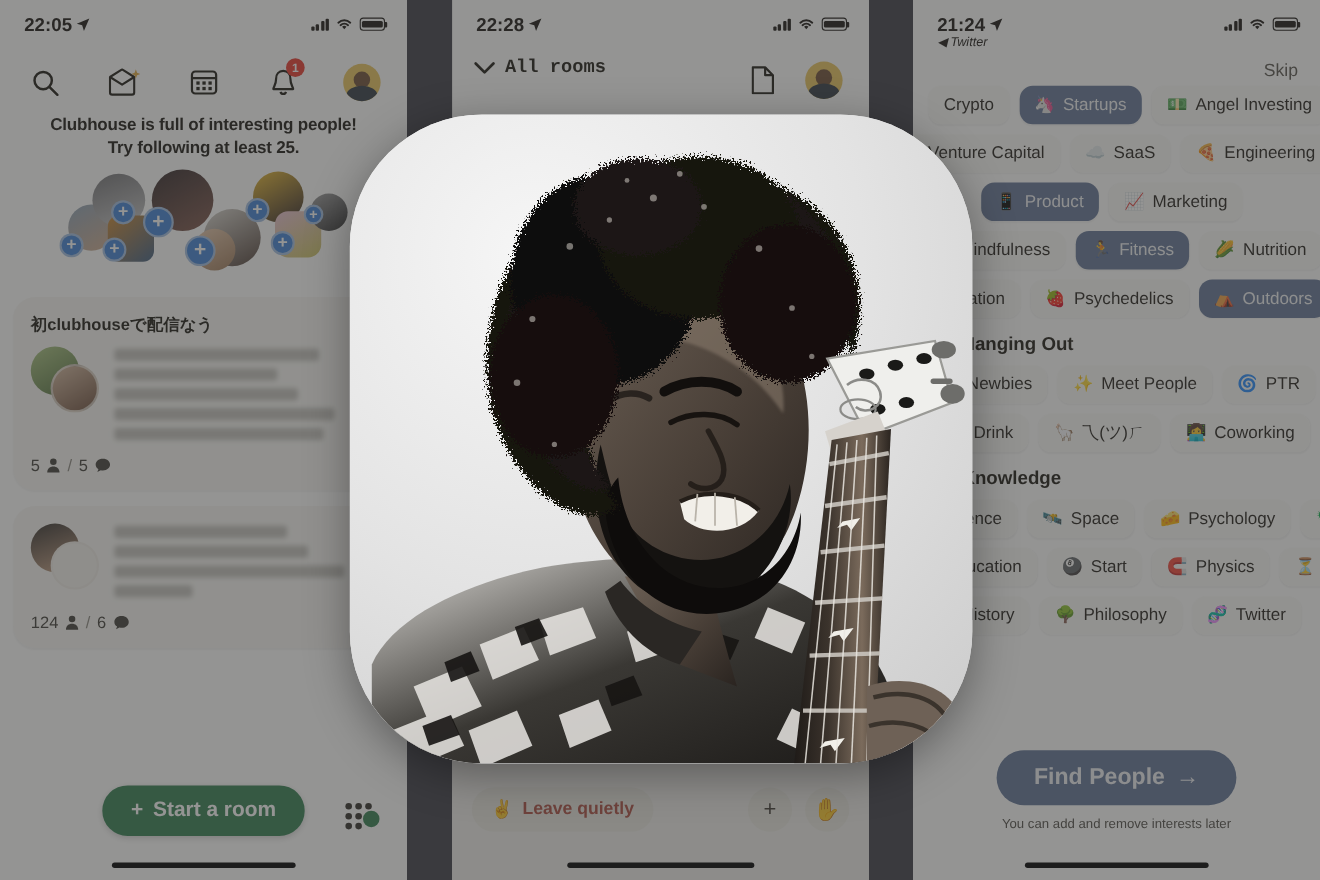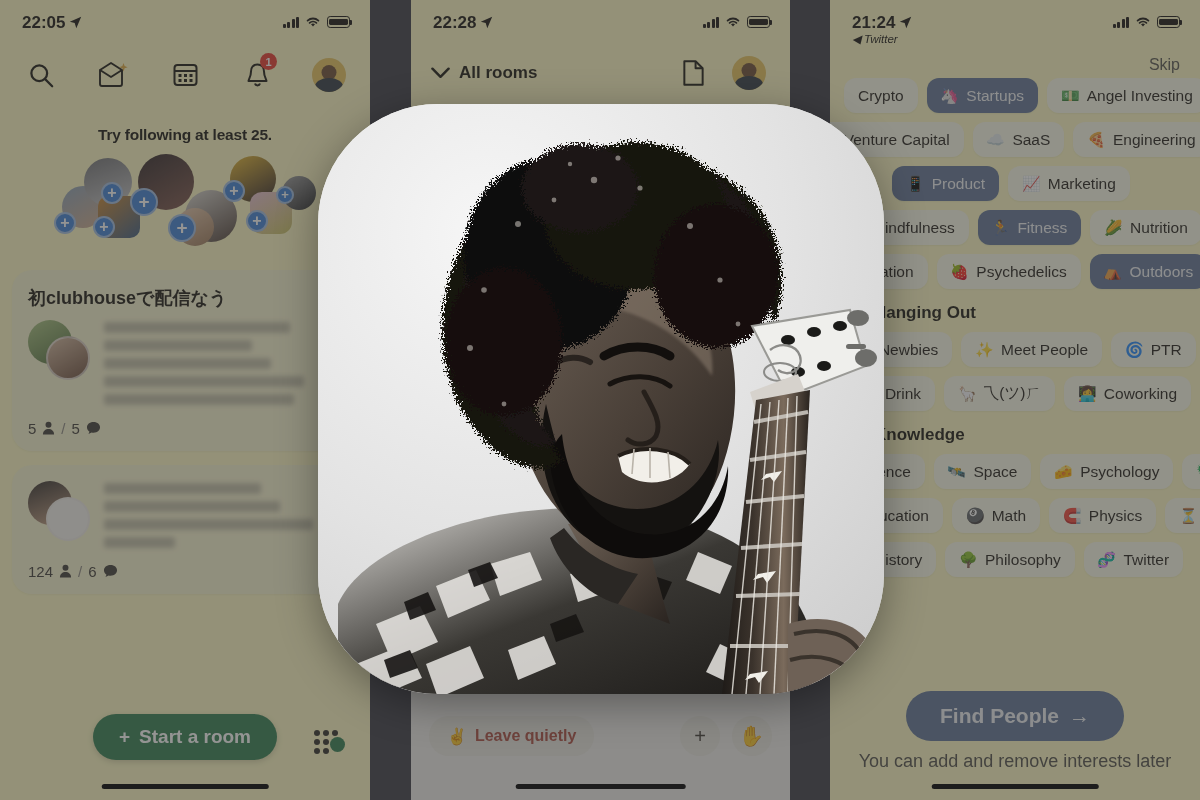--- a/index.html
+++ b/index.html
@@ -9,21 +9,21 @@
     background: #34343a;
     font-family: "Liberation Sans", sans-serif;
     overflow: hidden;
   }
   #stage { position: relative; width: 1200px; height: 800px; background: #3a3a3e; }
 
   
   .phone {
     position: absolute;
     top: 0; height: 800px;
-    background: #fef9c3;
+    background: #ffffff;
     overflow: hidden;
   }
   .dim {
     position: absolute; inset: 0;
     background: rgba(60,60,58,0.55);
     pointer-events: none;
     z-index: 60;
   }
   .statusbar {
     position: relative;
@@ -77,21 +77,21 @@
     display:flex;align-items:center;justify-content:center;gap:7px;
     margin: 6px 22px 0; height: 34px; border-radius:17px;
     background: rgba(226,223,216,0.55); color:#4e4a44; font-size:14.5px; font-weight:500;
   }
   .cards { padding: 14px 12px 0; }
   .room-card {
     background: rgba(236,233,227,0.38);
     border-radius: 20px; padding: 16px 16px 14px; margin-bottom: 14px;
     box-shadow: 0 1px 2px rgba(0,0,0,0.05);
   }
-  .room-title { font-size:18px; font-weight:bold; color:#17140f; margin-bottom:10px;}
+  .room-title { font-size:15px; font-weight:bold; color:#17140f; margin-bottom:10px;}
   .room-body { display:flex; gap:12px; }
   .room-avs { position:relative; width:64px; height:58px; flex:none;}
   .room-avs .ra { position:absolute; width:44px;height:44px;border-radius:50%; overflow:hidden;}
   .blurlines { flex:1; padding-top:2px;}
   .bl { height:11px; border-radius:3px; background:rgba(120,116,110,0.42); margin-bottom:7px; filter: blur(2.6px); }
   .room-meta { margin-top:8px; font-size:15px; color:#3d3a35; display:flex; align-items:center; gap:6px;}
   .room-meta .sep { color:#8b8780; }
 
   .startbar {
     position:absolute; left:0; right:0; bottom:40px;
@@ -103,21 +103,21 @@
     background:#2f7d4f; color:#fff; font-size:19px; font-weight:bold;
     height:46px; padding:0 26px; border-radius:23px;
     box-shadow:0 2px 6px rgba(0,0,0,0.18);
   }
   .grid-dots { position:absolute; right:26px; bottom:46px; width:30px;height:24px; z-index:51;}
   .grid-dots span{position:absolute;width:6px;height:6px;border-radius:50%;background:#2e2b27;}
   .grid-dots .big{width:15px;height:15px;background:#2f7d4f;}
 
   
   #phone-mid { left: 411px; width: 379px; }
-  .mid-nav { display:flex;align-items:center;padding:6px 20px 0 20px; }
+  .mid-nav { display:flex;align-items:flex-start;padding:6px 20px 0 20px;font-family:Liberation Mono, monospace; }
   .mid-allrooms{display:flex;align-items:center;gap:9px;font-size:17px;font-weight:bold;color:#17140f;}
   .mid-sheet {
     position:absolute; left:0; right:0; top:110px; bottom:0;
     background: #efeeea; border-radius: 26px 26px 0 0;
   }
   .leave-bar {
     position:absolute; left:0; right:0; bottom:44px;
     display:flex;align-items:center;padding:0 18px; gap:12px; z-index:55;
   }
   .leave-btn{
@@ -133,27 +133,27 @@
   .cat-title{ font-size:17px;font-weight:bold;color:#17140f; margin: 14px 0 9px 16px; }
   .tagrow{ display:flex; gap:9px; margin-bottom:9px; white-space:nowrap; }
   .tag{
     display:inline-flex;align-items:center;gap:7px;flex:none;
     height:35px;padding:0 14px;border-radius:12px;
     background:rgba(250,249,247,0.72); color:#1d1a16; font-size:15.5px; font-weight:500;
     box-shadow:0 1px 1.5px rgba(0,0,0,0.05);
   }
   .tag.sel{ background:#5f7295; color:#f0f1f4; }
   .tag .em{font-size:15px;line-height:1;}
-  .findbar{ position:absolute;left:0;right:0;bottom:28px; text-align:center; z-index:55;}
+  .findbar{ position:absolute;left:0;right:0;bottom:44px; text-align:center; z-index:55;}
   .find-btn{
     display:inline-flex;align-items:center;justify-content:center;gap:10px;
     background:#5d7195;color:#eef0f4;font-size:21px;font-weight:bold;
     height:50px;padding:0 34px;border-radius:25px;
   }
-  .find-note{ margin-top:10px; font-size:18px; color:#4f4c47;}
+  .find-note{ margin-top:10px; font-size:12px; color:#4f4c47;}
 
   
   .gap { position:absolute; top:0; height:800px; background:#3a3a3e; z-index:40;}
 
   
   #app-icon-overlay{
     position:absolute; left:318px; top:104px; width:566px; height:590px;
     border-radius: 120px;
     overflow:hidden; z-index:200;
     background: radial-gradient(circle at 30% 25%, #f4f4f4 0%, #e2e2e2 55%, #d3d3d3 100%);
@@ -234,21 +234,21 @@
         <span class="badge">1</span>
       </div>
       <div class="spacer"></div>
       <div class="nav-ico">
         <div class="avatar-nav"></div>
       </div>
     </div>
 
     <div class="promo">
       <h2>
-        <br>
+        <span>Clubhouse is full of interesting people!</span><br>
         <span>Try following at least 25.</span>
       </h2>
 
       <div class="avcluster">
 
         <div class="av" style="left:44px;top:36px;width:42px;height:42px;background:linear-gradient(150deg,#8aa0b6,#cfa98a);"></div>
         <div class="av" style="left:66px;top:8px;width:48px;height:48px;background:linear-gradient(160deg,#6f6f73,#c6c6c8);"></div>
         <div class="av" style="left:80px;top:46px;width:42px;height:42px;border-radius:10px;background:linear-gradient(140deg,#c8842f,#3a5a80);"></div>
         <div class="av" style="left:120px;top:4px;width:56px;height:56px;background:linear-gradient(150deg,#2c2326,#7e5449);"></div>
         <div class="av" style="left:167px;top:40px;width:52px;height:52px;background:linear-gradient(150deg,#d8d5cf,#4a3a33);"></div>
@@ -569,21 +569,21 @@
         <div class="tag">
             <span class="em">🦠</span>
           </div>
       </div>
       <div class="tagrow" style="margin-left:16px;">
         <div class="tag">
             <span>Education</span>
           </div>
         <div class="tag">
             <span class="em">🎱</span>
-            <span>Math</span>
+            <span>Start</span>
           </div>
         <div class="tag">
             <span class="em">🧲</span>
             <span>Physics</span>
           </div>
         <div class="tag">
             <span class="em">⏳</span>
           </div>
       </div>
       <div class="tagrow" style="margin-left:30px;">

